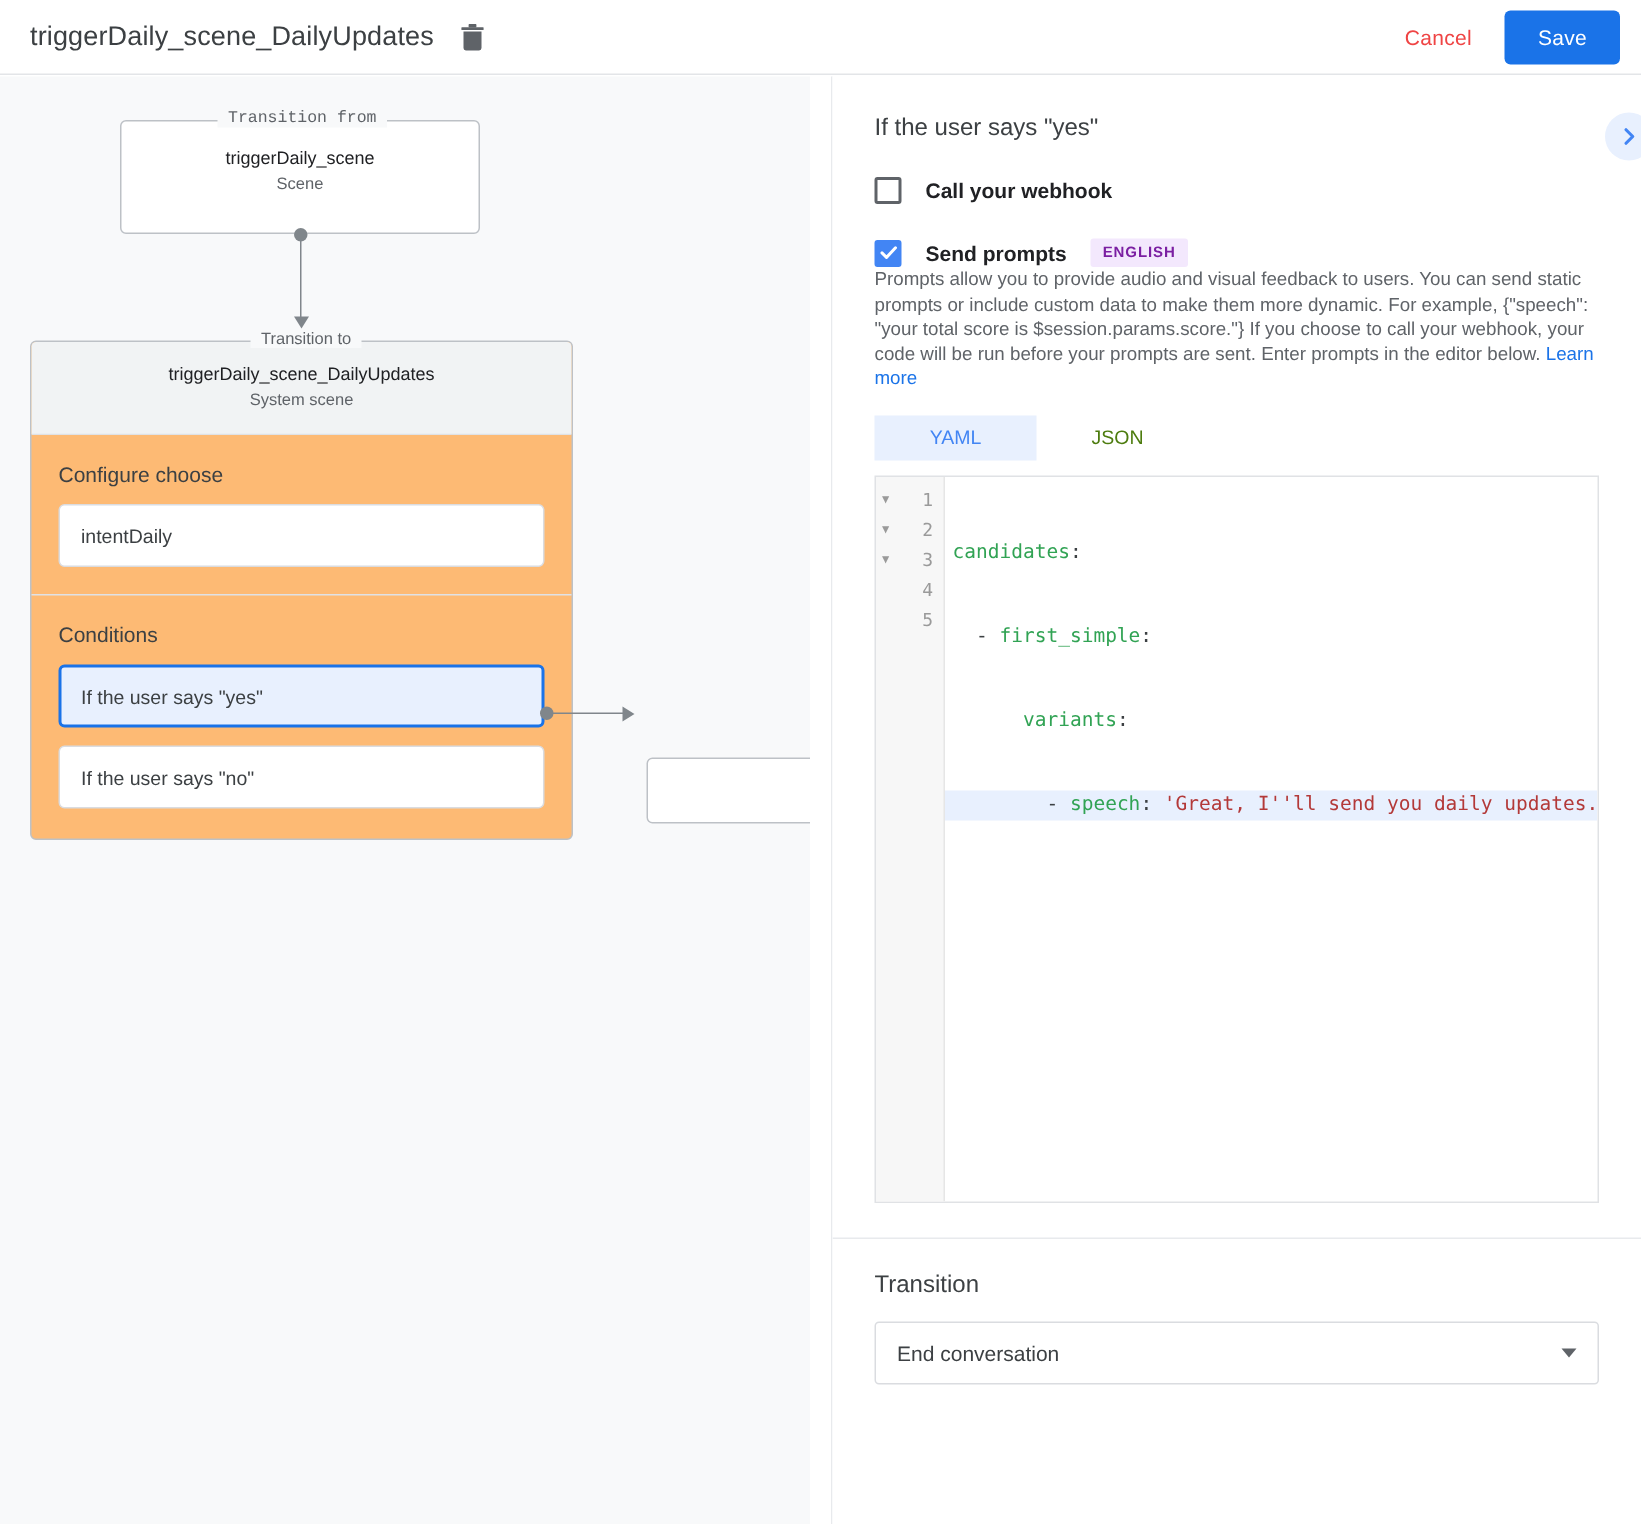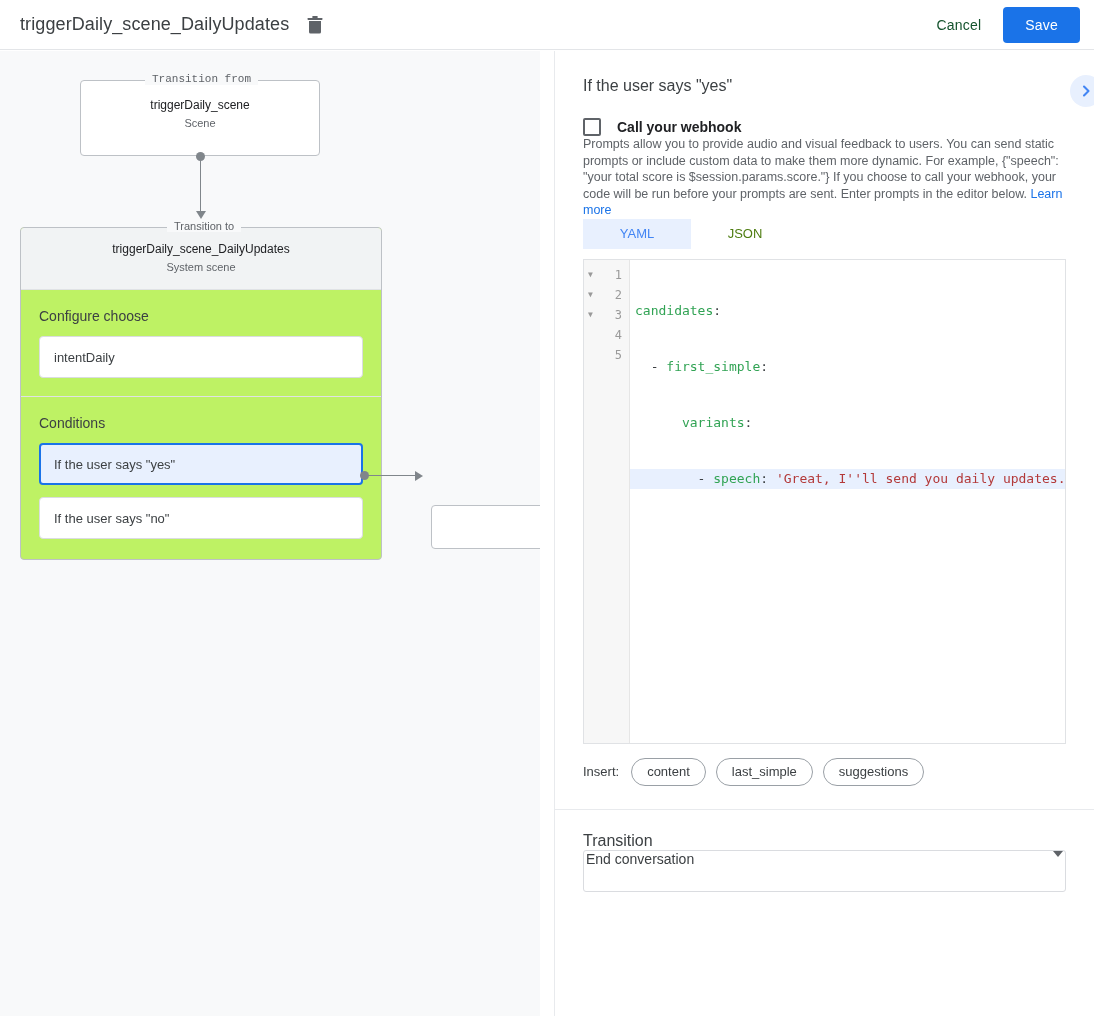--- a/index.html
+++ b/index.html
@@ -28,21 +28,21 @@
     white-space: nowrap;
   }
   .trash-btn {
     margin-left: 14px;
     width: 24px; height: 24px;
     display: flex; align-items: center; justify-content: center;
     cursor: pointer;
   }
   .topbar-spacer { flex: 1; }
   .cancel-btn {
-    color: #14532d;
+    color: #ef4444;
     font-size: 14px;
     font-weight: 500;
     letter-spacing: 0.2px;
     padding: 8px 12px;
     cursor: pointer;
     background: none; border: none;
     font-family: inherit;
   }
   .save-btn {
     margin-left: 10px; margin-right: 14px;
@@ -135,21 +135,21 @@
     width: 0; height: 0;
     border-top: 5px solid transparent;
     border-bottom: 5px solid transparent;
     border-left: 8px solid #80868b;
   }
 
   .node-to {
     position: absolute;
     left: 20px; top: 176px;
     width: 362px;
-    background: #bef264;
+    background: #fdba74;
     border: 1px solid #bdc1c6;
     border-radius: 4px;
   }
   .node-to-head {
     background: #f1f3f4;
     border-bottom: 1px solid #e0e2e5;
     border-radius: 3px 3px 0 0;
     padding: 14px 0 16px;
   }
   .section {
@@ -265,20 +265,21 @@
   }
 
   .desc {
     font-size: 12.5px;
     line-height: 16.5px;
     color: #5f6368;
   }
   .link { color: #1a73e8; cursor: pointer; }
 
   .tabs {
+    margin-top: 16px;
     display: flex;
   }
   .tab {
     width: 108px; height: 30px;
     display: flex; align-items: center; justify-content: center;
     font-size: 13px;
     font-weight: 500;
     color: #4d7c0f;
     cursor: pointer;
   }
@@ -362,25 +363,26 @@
     cursor: pointer;
   }
 
   .hr {
     margin-top: 23px;
     height: 1px;
     background: #e8eaed;
   }
 
   .select {
+    margin-top: 15px;
     height: 42px;
     border: 1px solid #dadce0;
     border-radius: 3px;
-    display: flex; 
-    padding: 0 2px;
+    display: flex; align-items: center;
+    padding: 0 14px;
     font-size: 14px;
     color: #3c4043;
     cursor: pointer;
   }
   .select-val { flex: 1; }
   .caret {
     width: 0; height: 0;
     border-left: 5px solid transparent;
     border-right: 5px solid transparent;
     border-top: 6px solid #5f6368;
@@ -456,20 +458,29 @@
       </svg>
     </div>
   </div>
 
   <div class="rp-section">
     <div class="cbrow">
       <div class="cbox"></div>
       <div class="cblabel">Call your webhook</div>
     </div>
 
+    <div class="cbrow">
+      <div class="cbox checked">
+        <svg width="13" height="13" viewBox="0 0 13 13" aria-hidden="true">
+          <path d="M2 6.6 L5 9.6 L11 3.2" fill="none" stroke="#ffffff" stroke-width="2" stroke-linecap="round" stroke-linejoin="round"></path>
+        </svg>
+      </div>
+      <div class="cblabel">Send prompts</div>
+      <div class="badge">ENGLISH</div>
+    </div>
 
     <div class="desc"><span>Prompts allow you to provide audio and visual feedback to users. You can send static prompts or include custom data to make them more dynamic. For example, {"speech": "your total score is $session.params.score."} If you choose to call your webhook, your code will be run before your prompts are sent. Enter prompts in the editor below.</span> <span class="link">Learn more</span></div>
 
     <div class="tabs">
       <div class="tab active">YAML</div>
       <div class="tab">JSON</div>
     </div>
 
     <div class="editor">
       <div class="gutter" id="gutter">
@@ -494,26 +505,20 @@
         </div>
       <div class="code" id="codearea">
           <div class="code-row"><span class="k">candidates</span><span class="p">:</span></div>
           <div class="code-row"><span class="p">  - </span><span class="k">first_simple</span><span class="p">:</span></div>
           <div class="code-row"><span class="p">      </span><span class="k">variants</span><span class="p">:</span></div>
           <div class="code-row hl"><span class="p">        - </span><span class="k">speech</span><span class="p">: </span><span class="s">'Great, I''ll send you daily updates.'</span></div>
           <div class="code-row">&nbsp;</div>
         </div>
     </div>
 
-    <div class="insert-row">
-      <div class="insert-label">Insert:</div>
-      <div class="chip">content</div>
-      <div class="chip">last_simple</div>
-      <div class="chip">suggestions</div>
-    </div>
   </div>
 
   <div class="hr"></div>
 
   <div class="rp-section">
     <div class="rp-heading" style="padding-top:22px;">Transition</div>
     <div class="select">
       <span class="select-val">End conversation</span>
       <span class="caret"></span>
     </div>

